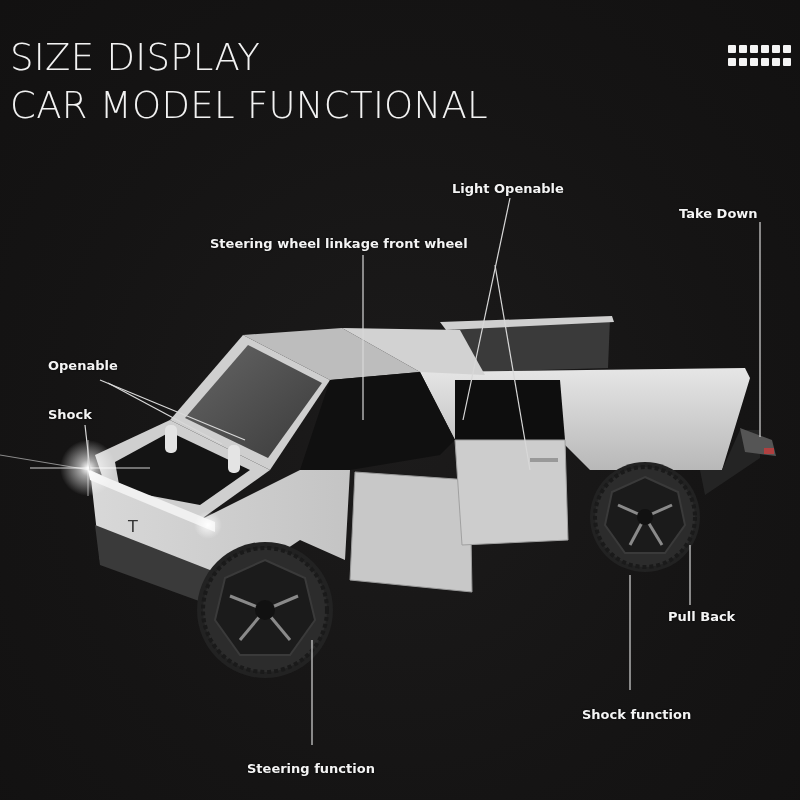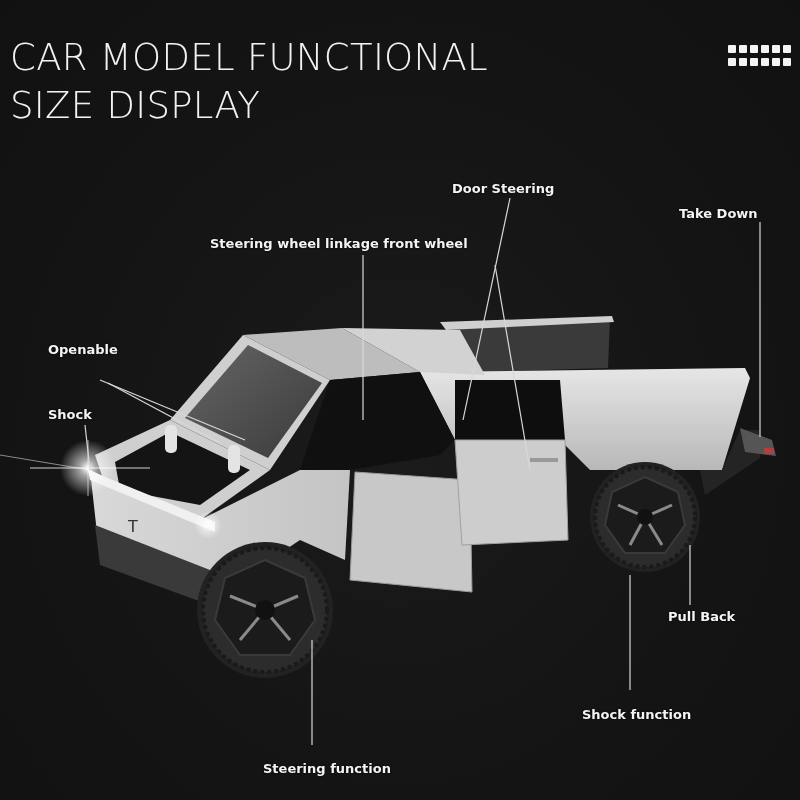--- a/index.html
+++ b/index.html
@@ -145,39 +145,39 @@
     <line x1="100" y1="380" x2="245" y2="440"></line>
     <line x1="108" y1="383" x2="222" y2="444"></line>
     <line x1="85" y1="425" x2="90" y2="470"></line>
     <line x1="690" y1="545" x2="690" y2="605"></line>
     <line x1="630" y1="575" x2="630" y2="690"></line>
     <line x1="312" y1="640" x2="312" y2="745"></line>
   </g>
 </svg>
 
 <h1 class="title">
+  <span class="line">SIZE DISPLAY</span>
   <span class="line">CAR MODEL FUNCTIONAL</span>
-  <span class="line">SIZE DISPLAY</span>
 </h1>
 
 <div class="grid-icon">
   <span class="sq" style="left:0;top:0"></span>
     <span class="sq" style="left:11px;top:0"></span>
     <span class="sq" style="left:22px;top:0"></span>
     <span class="sq" style="left:33px;top:0"></span>
     <span class="sq" style="left:44px;top:0"></span>
     <span class="sq" style="left:55px;top:0"></span>
   <span class="sq" style="left:0;top:13px"></span>
     <span class="sq" style="left:11px;top:13px"></span>
     <span class="sq" style="left:22px;top:13px"></span>
     <span class="sq" style="left:33px;top:13px"></span>
     <span class="sq" style="left:44px;top:13px"></span>
     <span class="sq" style="left:55px;top:13px"></span>
 </div>
 
-<div class="label" style="left:452px;top:181px">Door Steering</div>
+<div class="label" style="left:452px;top:181px">Light Openable</div>
 <div class="label" style="left:679px;top:206px">Take Down</div>
 <div class="label" style="left:210px;top:236px">Steering wheel linkage front wheel</div>
-<div class="label" style="left:48px;top:342px">Openable</div>
+<div class="label" style="left:48px;top:358px">Openable</div>
 <div class="label" style="left:48px;top:407px">Shock</div>
 <div class="label" style="left:668px;top:609px">Pull Back</div>
 <div class="label" style="left:582px;top:707px">Shock function</div>
-<div class="label" style="left:263px;top:761px">Steering function</div>
+<div class="label" style="left:247px;top:761px">Steering function</div>
 
 </body></html>

